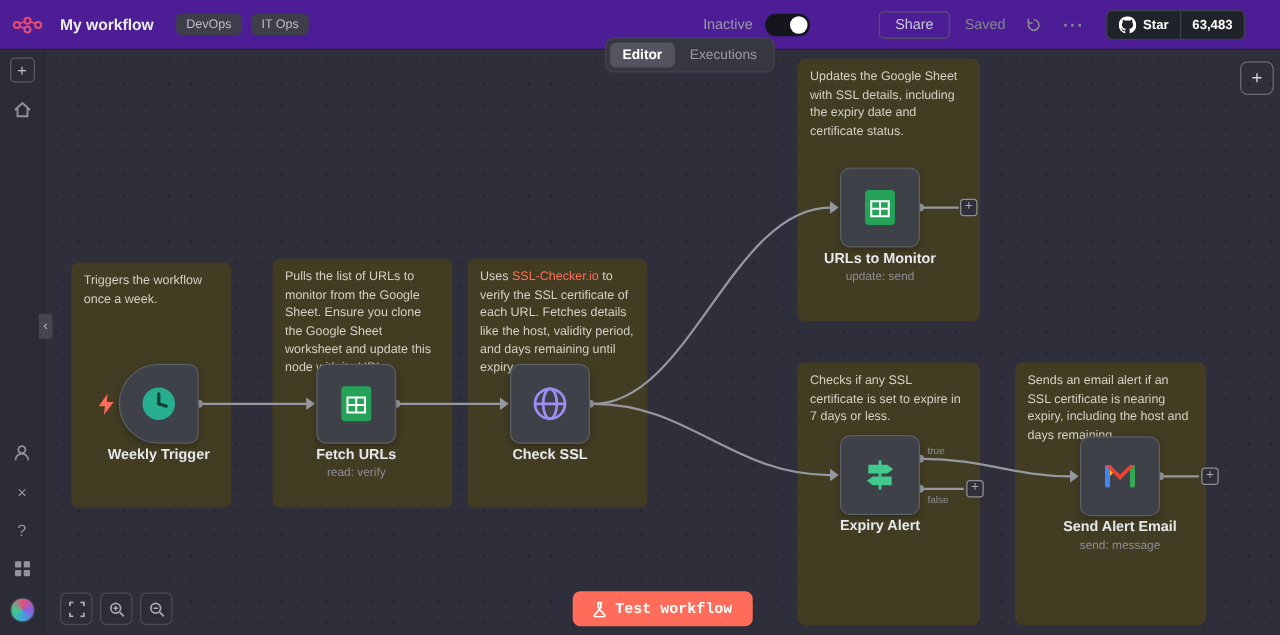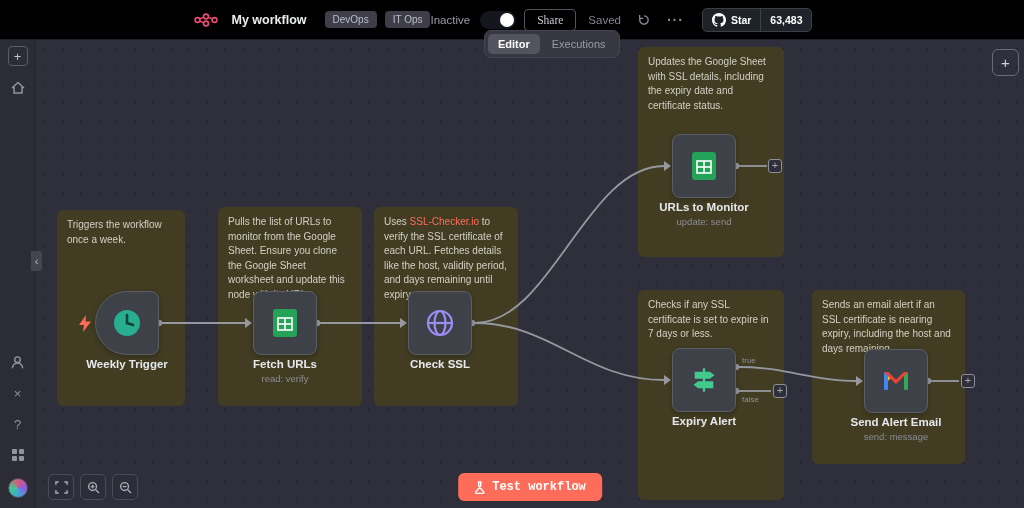--- a/index.html
+++ b/index.html
@@ -1,31 +1,31 @@
 <!DOCTYPE html>
 <html><head>
 <meta charset="utf-8">
 <style>
   * { box-sizing: border-box; margin: 0; padding: 0; }
   html,body { width:1024px; height:508px; overflow:hidden; }
   body { font-family:"Liberation Sans", sans-serif; background:#2e2f3a; color:#e4e5ea; position:relative; }
 
   
   .topbar { position:absolute; left:0; top:0; width:1024px; height:40px;
-    background:#000000; border-bottom:1px solid #21222b; display:flex;
-    align-items:center; justify-content:center; padding:0 28px 0 10px; z-index:10; }
+    background:#4c1d95; border-bottom:1px solid #21222b; display:flex;
+    align-items:center; justify-content:space-between; padding:0 28px 0 10px; z-index:10; }
   .h-left, .h-right { display:flex; align-items:center; gap:8px; }
   .logo-wrap { width:30px; display:flex; align-items:center; }
   .wf-title { font-size:12.5px; font-weight:700; color:#eceded; margin-right:10px; }
   .tag { background:#3d3e49; color:#bdbec7; font-size:10px; padding:3px 8px; border-radius:4px; }
   .status-text { color:#9a9ba5; font-size:11.5px; margin-right:2px; }
   .toggle { width:36px; height:18px; border-radius:10px; background:#15161d; position:relative; cursor:pointer; }
   .toggle .knob { position:absolute; right:2px; top:2px; width:14px; height:14px; border-radius:50%; background:#ffffff; }
   .share-btn { background:transparent; border:1px solid #53545f; color:#c8c9d2; font-size:11.5px;
-    padding:4px 12px; border-radius:4px; font-family:Liberation Serif, serif; cursor:pointer; }
+    padding:4px 12px; border-radius:4px; font-family:Liberation Sans, sans-serif; cursor:pointer;margin-left:47px; }
   .saved-text { color:#85868f; font-size:11.5px; margin:0 4px; }
   .icon-btn { color:#8a8b95; font-size:14px; background:none; border:none; cursor:pointer;
     display:flex; align-items:center; padding:2px 4px; font-family:inherit; font-weight:bold; letter-spacing:1px; }
   .github { display:flex; align-items:center; background:#1f2329; border:1px solid #3a4047;
     border-radius:5px; height:24px; overflow:hidden; cursor:pointer; margin-left:6px; }
   .github .seg { display:flex; align-items:center; gap:5px; padding:0 9px; height:100%; }
   .github .seg.count { border-left:1px solid #3a4047; }
   .github span { color:#ffffff; font-size:10.5px; font-weight:700; }
 
   
@@ -182,21 +182,21 @@
   </div>
   <div class="sticky" style="left:338px;top:167px;width:144px;height:199px">
     <p><span>Uses </span><span class="link">SSL-Checker.io</span><span> to verify the SSL certificate of each URL. Fetches details like the host, validity period, and days remaining until expiry.</span></p>
   </div>
   <div class="sticky" style="left:602px;top:7px;width:146px;height:210px">
     <p>Updates the Google Sheet with SSL details, including the expiry date and certificate status.</p>
   </div>
   <div class="sticky" style="left:602px;top:250px;width:146px;height:210px">
     <p>Checks if any SSL certificate is set to expire in 7 days or less.</p>
   </div>
-  <div class="sticky" style="left:776px;top:250px;width:153px;height:174px">
+  <div class="sticky" style="left:776px;top:250px;width:153px;height:210px">
     <p>Sends an email alert if an SSL certificate is nearing expiry, including the host and days remaining.</p>
   </div>
 
   <svg class="edges" width="988" height="468">
     <path d="M126 283 H209"></path>
     <polygon class="arrow" points="209,278 216,283 209,288"></polygon>
     <path d="M284 283 H364"></path>
     <polygon class="arrow" points="364,278 371,283 364,288"></polygon>
     <path d="M439 283 C515 283 550 126 628 126"></path>
     <polygon class="arrow" points="628,121 635,126 628,131"></polygon>

